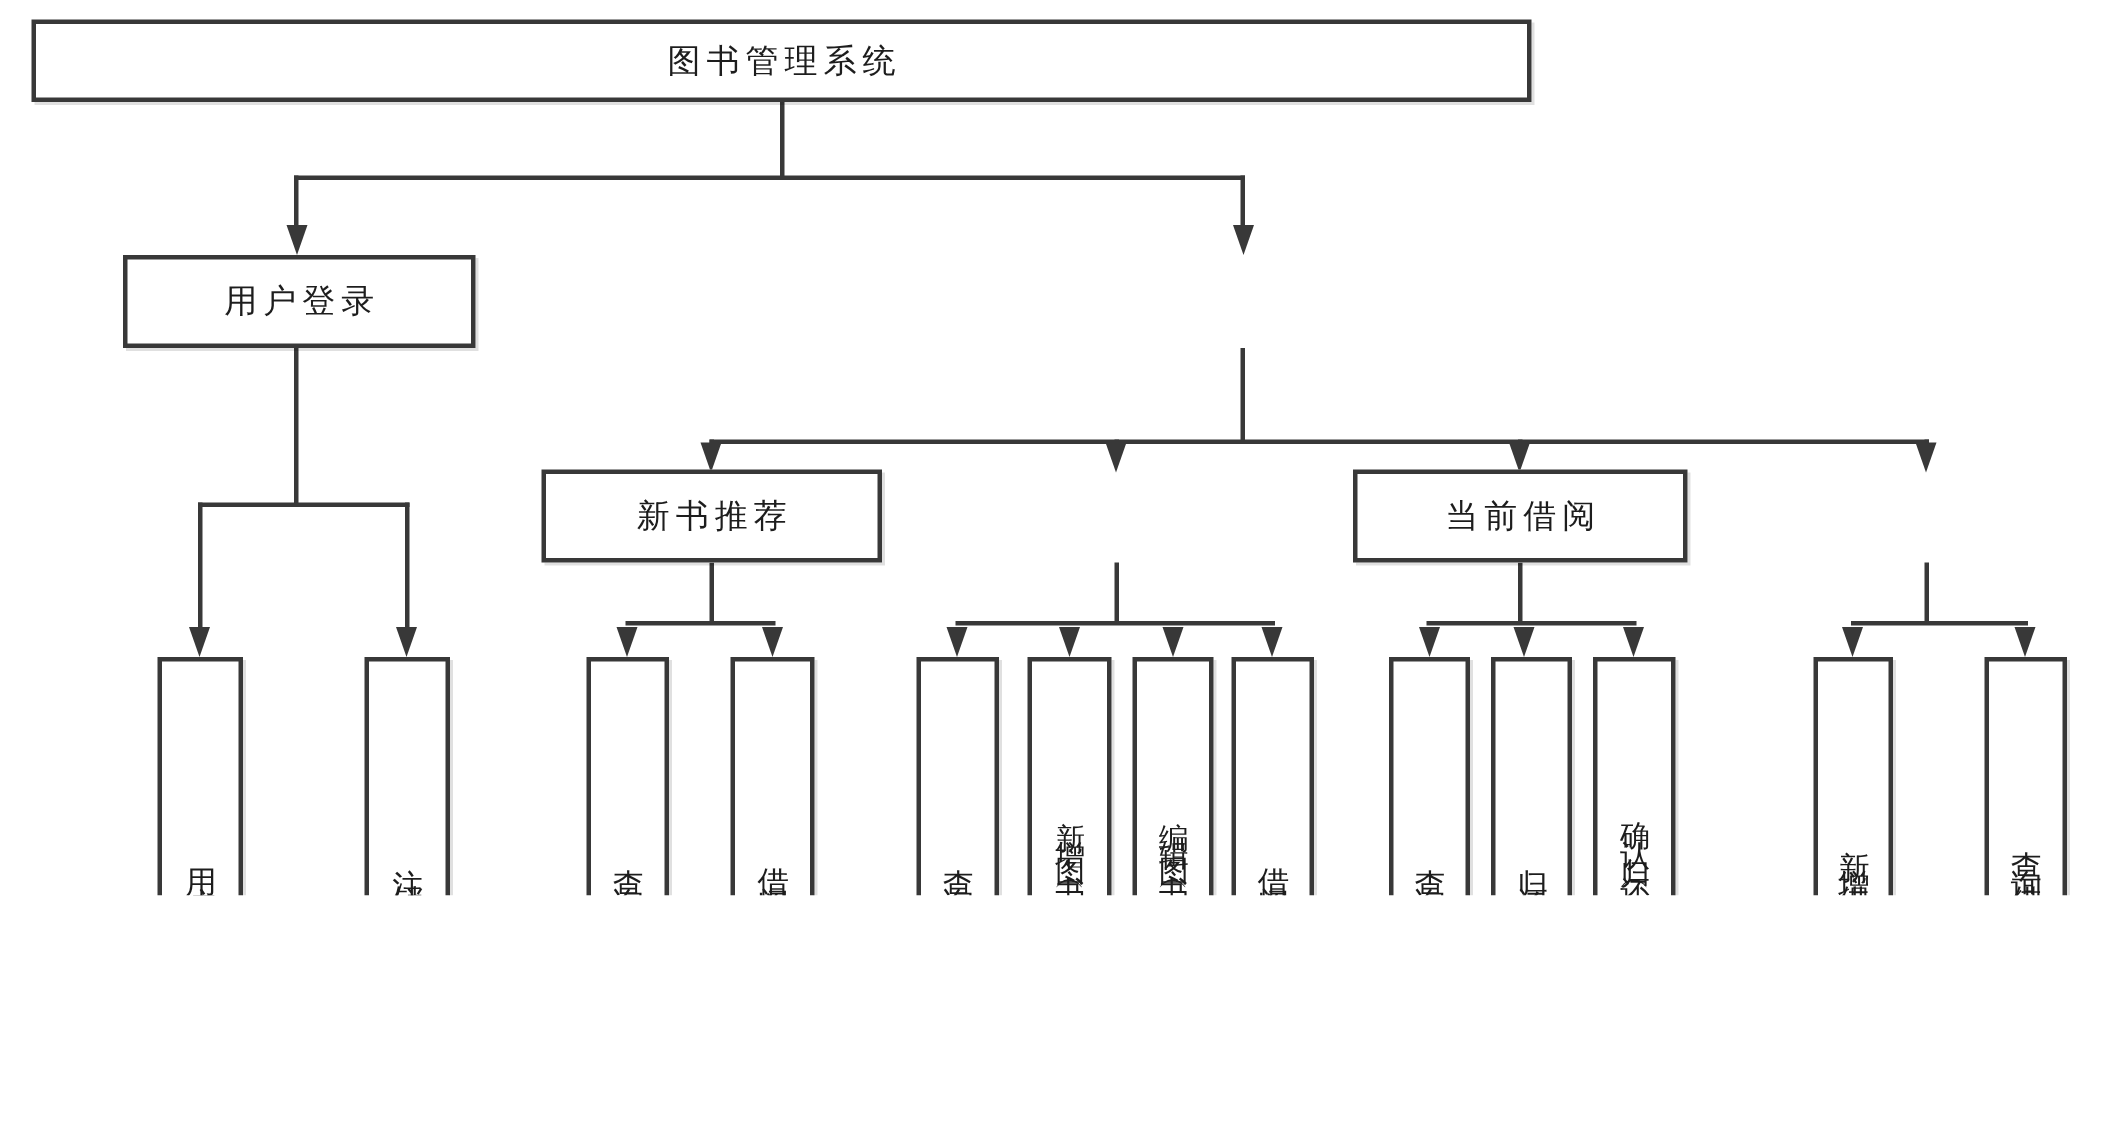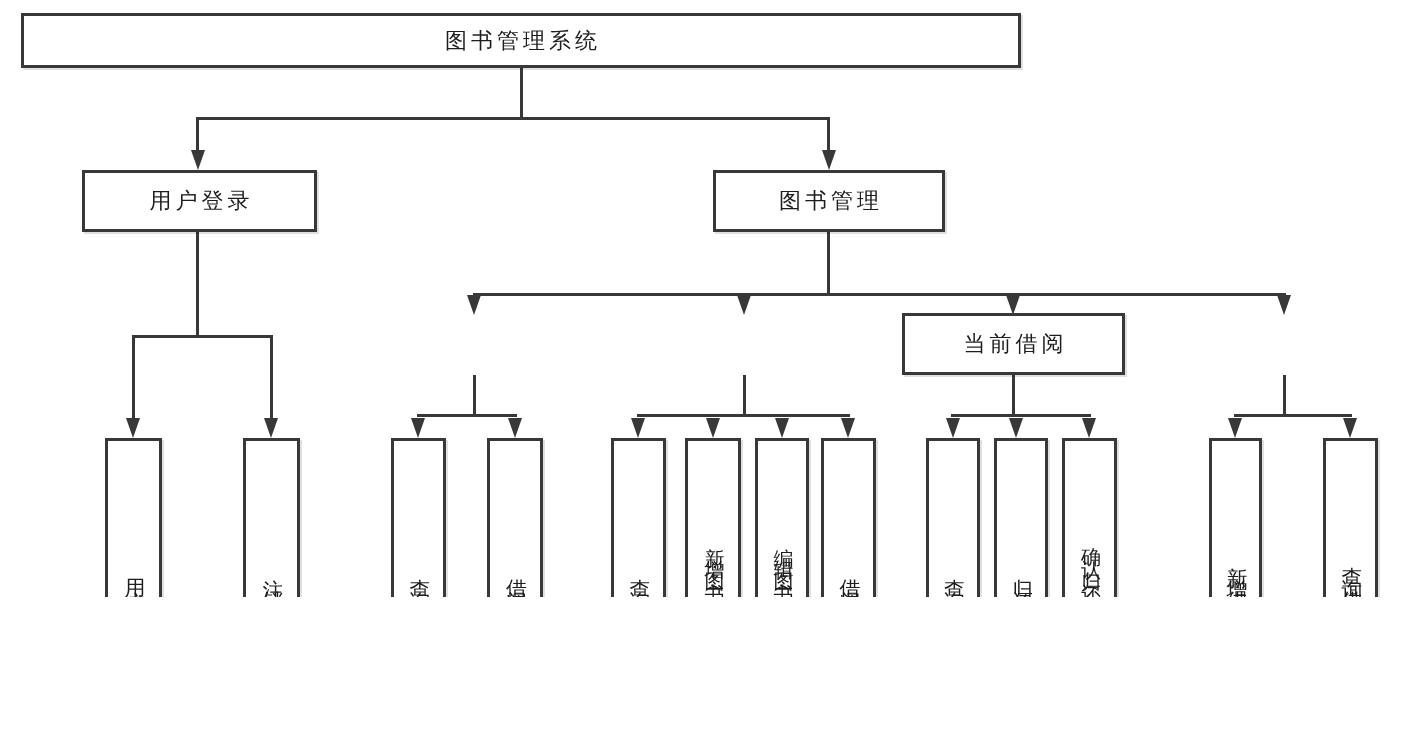--- a/index.html
+++ b/index.html
@@ -1,18 +1,18 @@
 <!DOCTYPE html>
 <html><head>
 <meta charset="utf-8">
 <style>
   html,body{margin:0;padding:0;background:#ffffff;}
   #canvas{
     position:relative;width:1405px;height:597px;background:#ffffff;overflow:hidden;
-    font-family:Liberation Mono, monospace;color:#1d1d1d;
+    font-family:Liberation Sans, sans-serif;color:#1d1d1d;
   }
   .box{
     position:absolute;background:#ffffff;border:3px solid #383838;box-sizing:border-box;
     display:flex;align-items:center;justify-content:center;
     box-shadow:2px 2px 0 rgba(0,0,0,0.12);z-index:2;
   }
   .hlabel{font-size:22px;letter-spacing:4px;text-indent:4px;white-space:nowrap;}
   .vbox{
     writing-mode:vertical-rl;text-orientation:mixed;
     font-size:21px;letter-spacing:12px;line-height:1;
@@ -42,42 +42,42 @@
   <div class="line" style="left:520px;top:68px;width:3px;height:51px;"></div>
   <div class="line" style="left:196px;top:117px;width:634px;height:3px;"></div>
   <div class="line" style="left:196px;top:117px;width:3px;height:35px;"></div>
   <div class="line" style="left:827px;top:117px;width:3px;height:35px;"></div>
   <div class="arrow" style="left:191px;top:150px;"></div>
   <div class="arrow" style="left:822px;top:150px;"></div>
 
   <div class="box hlabel" style="left:82px;top:170px;width:235px;height:62px;">
     <span>用户登录</span>
   </div>
-  <div class="box hlabel" style="left:713px;top:170px;width:232px;height:62px;">
-    <span>图书管理</span>
-  </div>
 
   <div class="line" style="left:196px;top:232px;width:3px;height:105px;"></div>
   <div class="line" style="left:132px;top:335px;width:141px;height:3px;"></div>
   <div class="line" style="left:132px;top:335px;width:3px;height:86px;"></div>
   <div class="line" style="left:270px;top:335px;width:3px;height:86px;"></div>
   <div class="arrow" style="left:126px;top:418px;"></div>
   <div class="arrow" style="left:264px;top:418px;"></div>
 
   <div class="line" style="left:827px;top:232px;width:3px;height:64px;"></div>
   <div class="line" style="left:473px;top:293px;width:813px;height:3px;"></div>
   <div class="line" style="left:473px;top:293px;width:3px;height:14px;"></div>
   <div class="line" style="left:743px;top:293px;width:3px;height:14px;"></div>
   <div class="line" style="left:1012px;top:293px;width:3px;height:14px;"></div>
   <div class="line" style="left:1283px;top:293px;width:3px;height:14px;"></div>
   <div class="arrow" style="left:467px;top:295px;"></div>
   <div class="arrow" style="left:737px;top:295px;"></div>
   <div class="arrow" style="left:1006px;top:295px;"></div>
   <div class="arrow" style="left:1277px;top:295px;"></div>
 
+  <div class="box hlabel" style="left:361px;top:313px;width:227px;height:62px;">
+    <span>新书推荐</span>
+  </div>
   <div class="box hlabel" style="left:902px;top:313px;width:223px;height:62px;">
     <span>当前借阅</span>
   </div>
 
   <div class="line" style="left:473px;top:375px;width:3px;height:41px;"></div>
   <div class="line" style="left:417px;top:414px;width:100px;height:3px;"></div>
   <div class="arrow" style="left:411px;top:418px;"></div>
   <div class="arrow" style="left:508px;top:418px;"></div>
 
   <div class="line" style="left:743px;top:375px;width:3px;height:41px;"></div>

